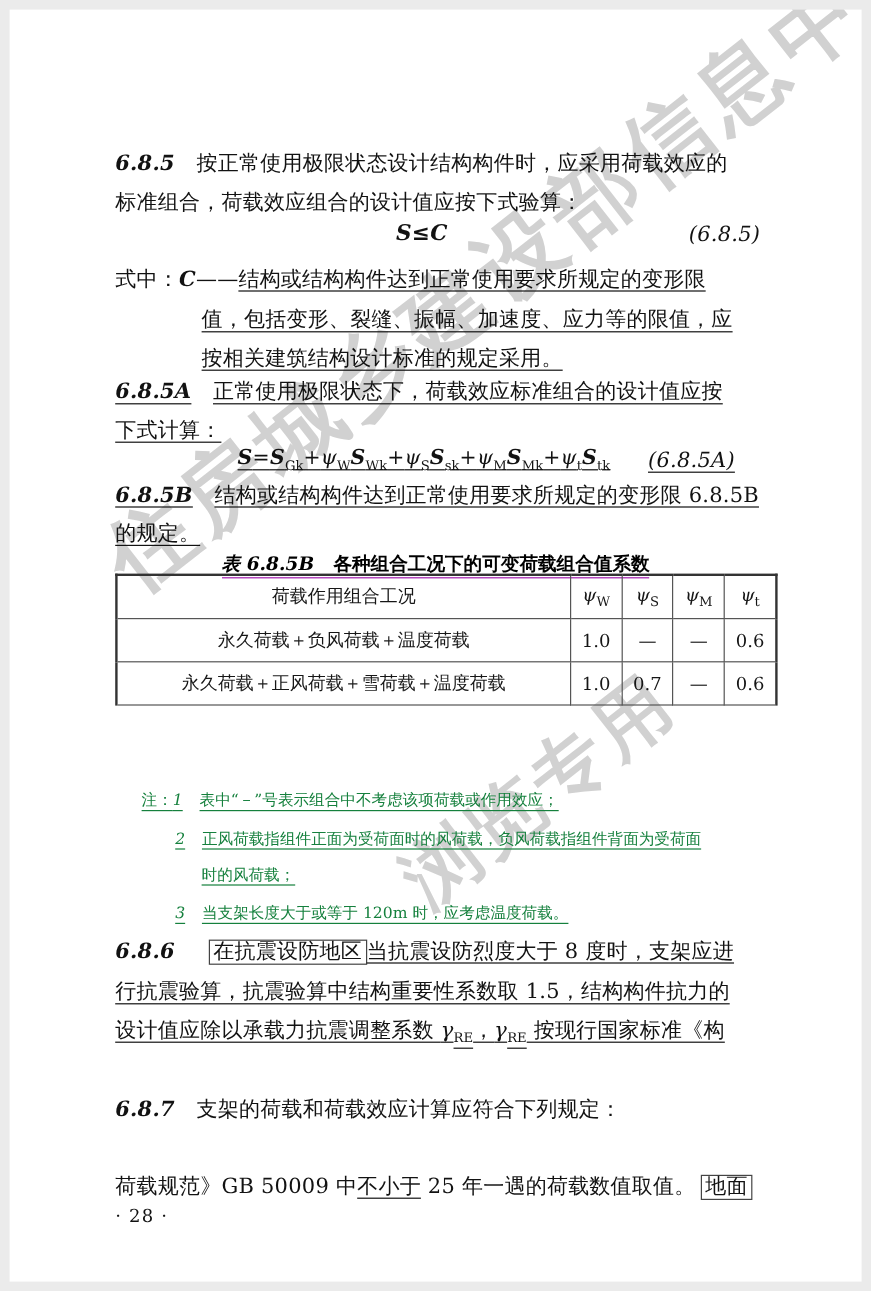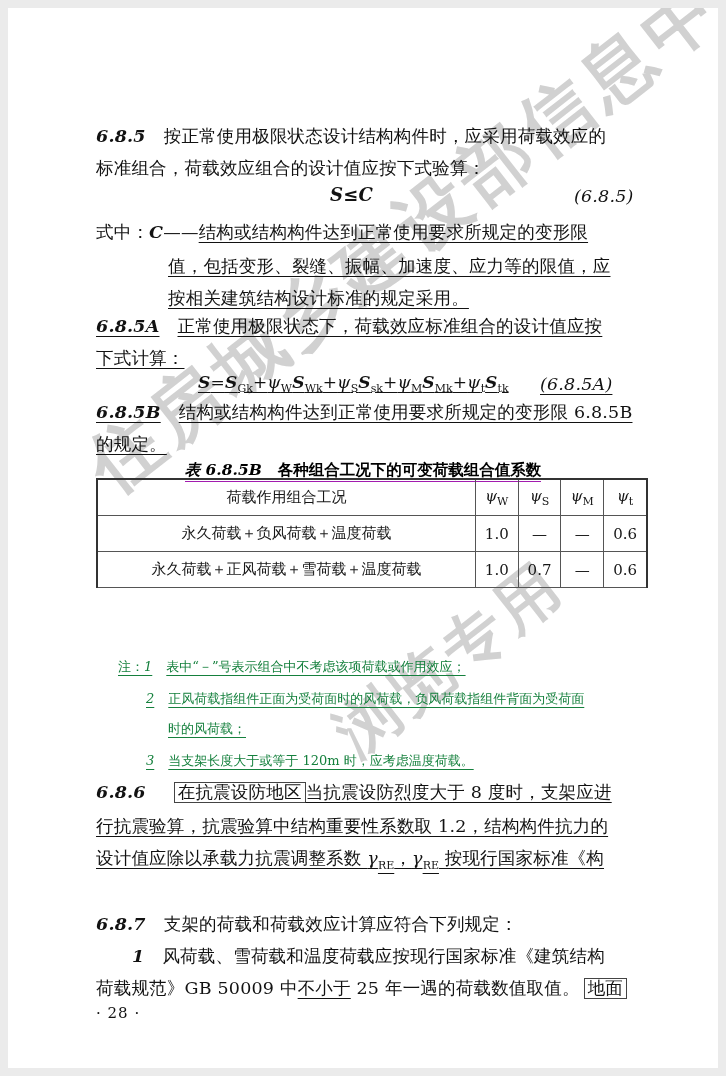--- a/index.html
+++ b/index.html
@@ -244,32 +244,29 @@
       <span class="u">时的风荷载；</span>
     </div>
     <div class="note" style="left:138px; top:744px;">
       <span class="u num">3</span><span class="u" style="display:inline-block;width:14px"></span><span class="u">当支架长度大于或等于 120m 时，应考虑温度荷载。</span>
     </div>
 
     <div class="blk" style="left:88px; top:772px;">
       <span class="bold num">6.8.6</span><span style="display:inline-block;width:14px"></span><span class="boxed">在抗震设防地区</span><span class="u">当抗震设防烈度大于 8 度时，支架应进</span>
     </div>
     <div class="blk" style="left:88px; top:806px;">
-      <span class="u">行抗震验算，抗震验算中结构重要性系数取 1.2，结构构件抗力的</span>
+      <span class="u">行抗震验算，抗震验算中结构重要性系数取 1.5，结构构件抗力的</span>
     </div>
     <div class="blk" style="left:88px; top:838px;">
       <span class="u">设计值应除以承载力抗震调整系数 </span><span class="u psi">γ</span><span class="u sub">RE</span><span class="u">，</span><span class="u psi">γ</span><span class="u sub">RE</span><span class="u"> 按现行国家标准《构</span>
     </div>
 
     <div class="blk" style="left:88px; top:904px;text-align:right;">
       <span class="bold num">6.8.7</span><span style="display:inline-block;width:18px"></span><span>支架的荷载和荷载效应计算应符合下列规定：</span>
     </div>
-    <div class="blk" style="left:124px; top:936px;">
-      <span class="bold num">1</span><span style="display:inline-block;width:18px"></span><span>风荷载、雪荷载和温度荷载应按现行国家标准《建筑结构</span>
-    </div>
     <div class="blk" style="left:88px; top:968px;">
       <span>荷载规范》GB 50009 中</span><span class="u">不小于</span><span> 25 年一遇的荷载数值取值。</span><span class="boxed" style="margin-left:4px">地面</span>
     </div>
 
     <div id="folio">·  28  ·</div>
 
   </div>
 </div>
 
 </body></html>

